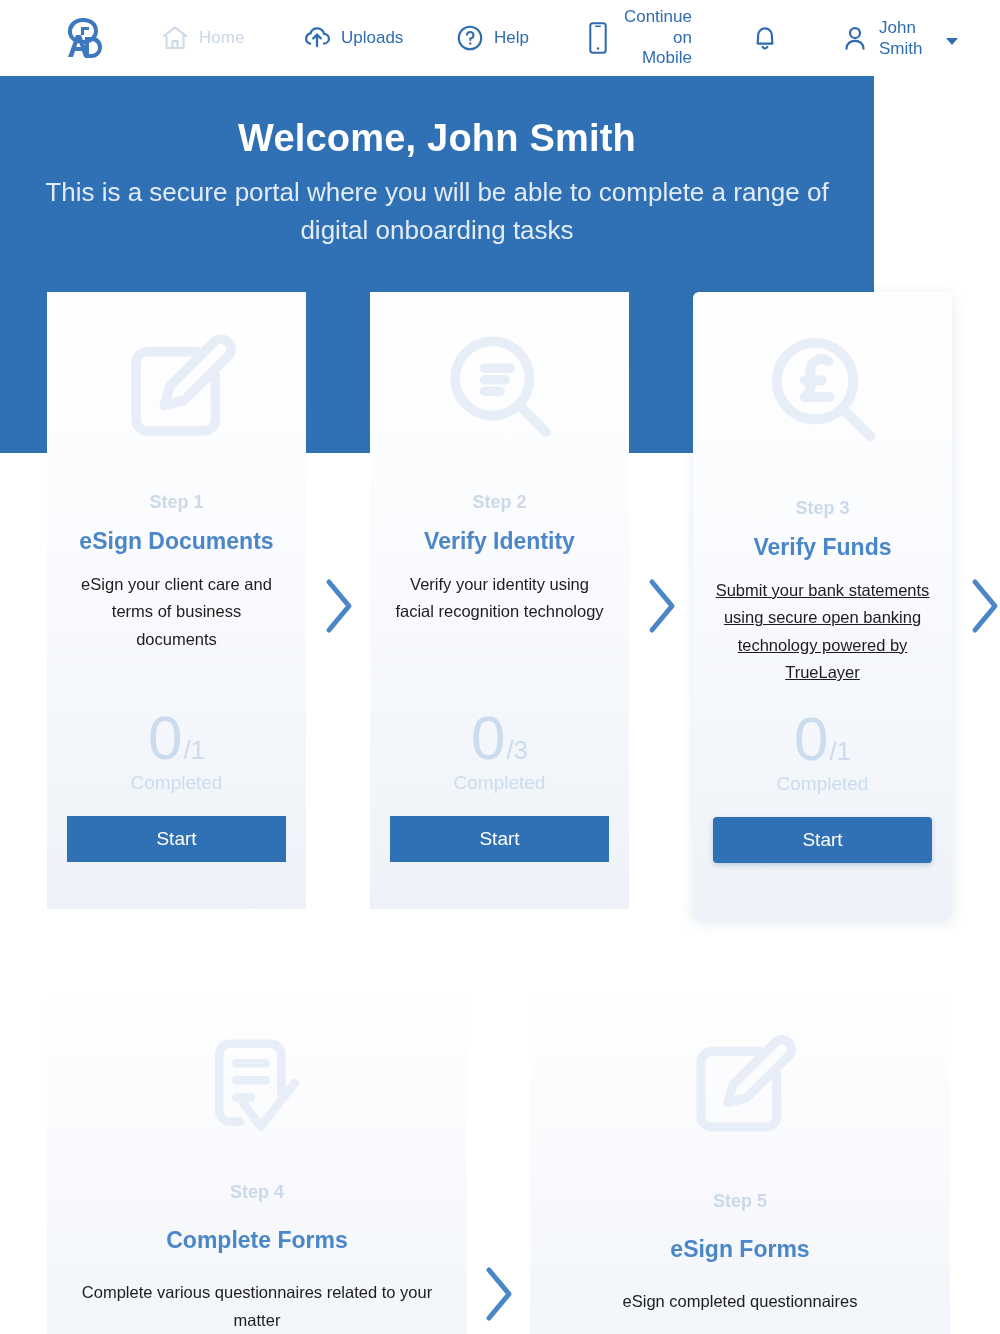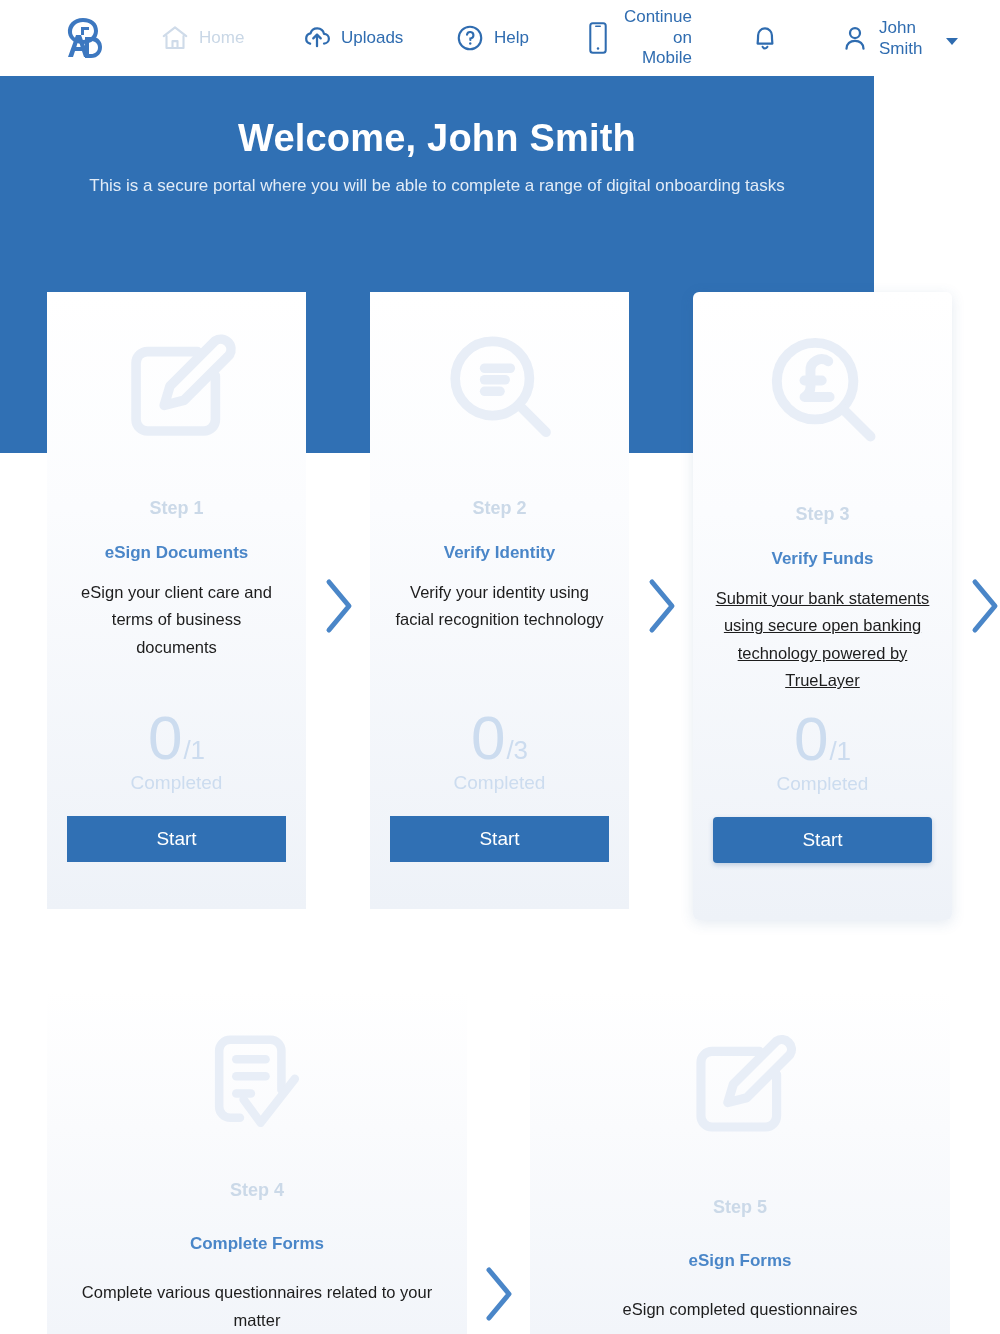--- a/index.html
+++ b/index.html
@@ -93,21 +93,21 @@
     color: #ffffff;
     font-size: 38px;
     font-weight: bold;
     letter-spacing: 0.2px;
   }
   .hero-sub {
     margin: 14px auto 0;
     width: 840px;
     text-align: center;
     color: #e2ecf7;
-    font-size: 17px;
+    font-size: 26px;
     line-height: 1.45;
     font-weight: 300;
   }
 
   
   .row1 {
     position: absolute;
     left: 0; top: 292px;
     width: 1000px;
     height: 620px;
@@ -135,28 +135,28 @@
     align-items: center;
     justify-content: center;
     padding-top: 6px;
   }
   .card-3 .card-ico { height: 196px; }
 
   .step-label {
     color: #cbd9e8;
     font-size: 18px;
     font-weight: 600;
-    margin-top: 16px;
+    margin-top: 10px;
     text-align: right;
   }
   .card-title {
     color: #4a86c8;
-    font-size: 17px;
+    font-size: 23px;
     font-weight: bold;
-    margin-top: 24px;
+    margin-top: 15px;
     text-align: right;
   }
   .card-desc {
     color: #1d1d1d;
     font-size: 16.5px;
     line-height: 1.66;
     text-align: center;
     margin-top: 16px;
     width: 210px;
   }

